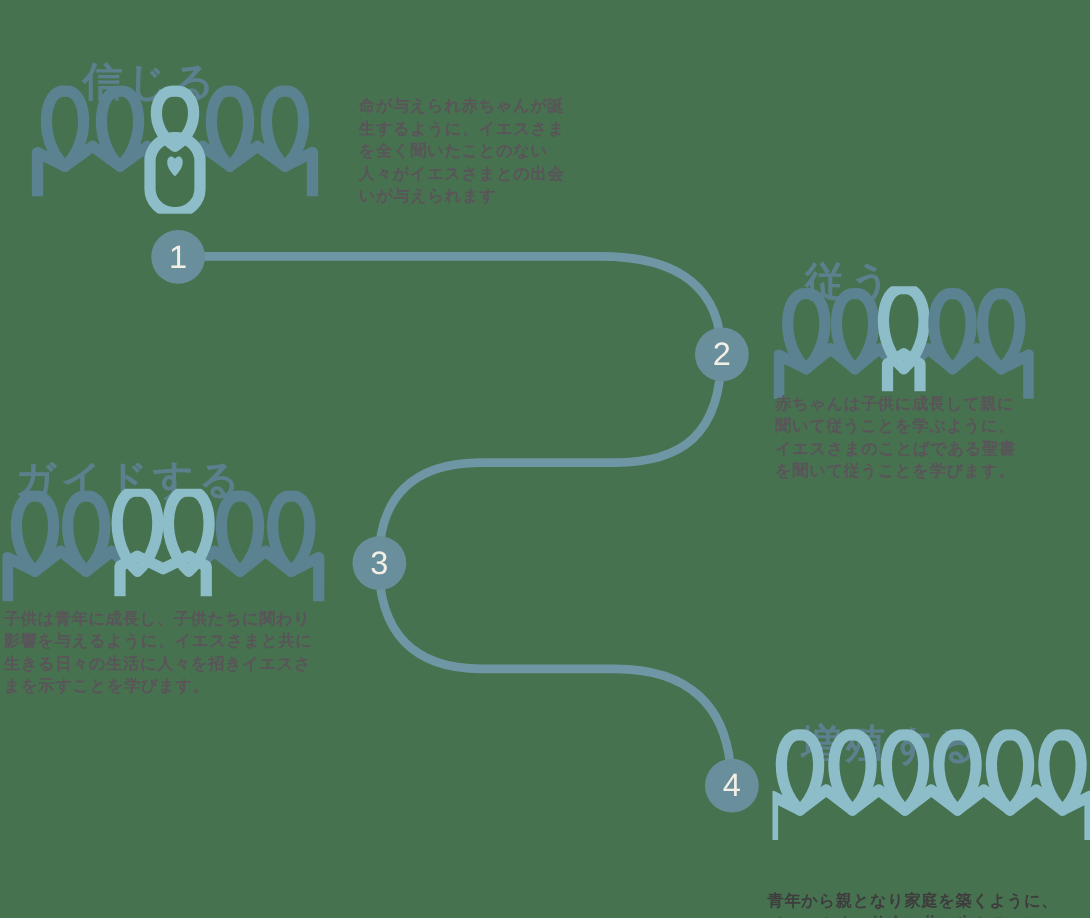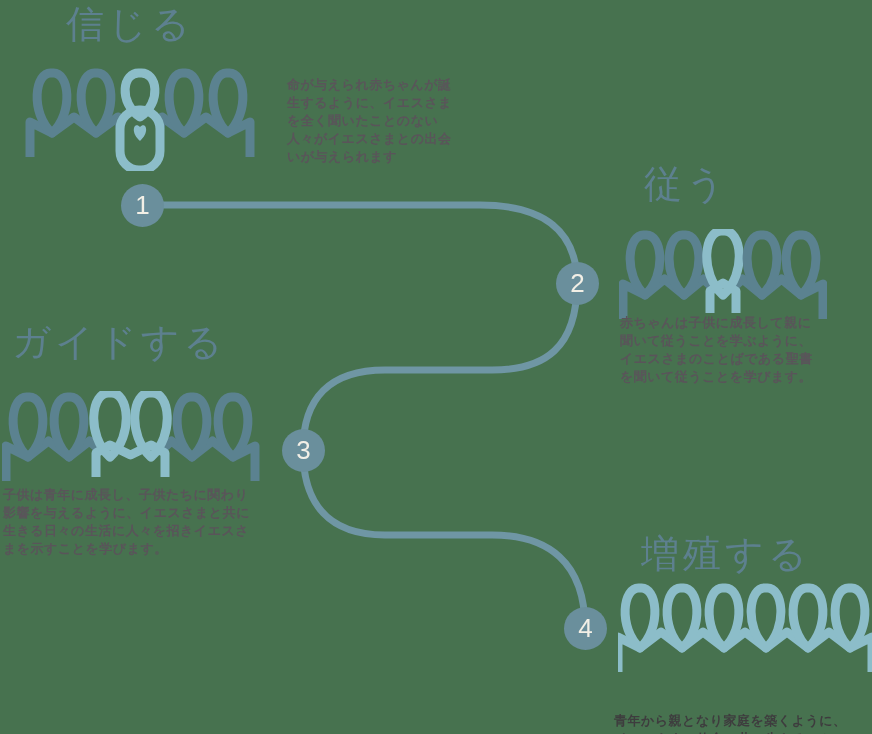--- a/index.html
+++ b/index.html
@@ -2,22 +2,22 @@
 <html style="--c-background: #47724f; --c-figure_dark: #5b8290; --c-figure_light: #8cbdc9; --c-title: #5d808f; --c-connector: #6f96a4; --c-circle_fill: #6a8f9c; --c-circle_number: #f2efe6; --c-desc_text: #5a545a; --c-desc_text_dark: #3e3c3e;"><head>
 <meta charset="utf-8">
 <style>
   html,body{margin:0;padding:0;}
   body{
     width:872px;height:734px;position:relative;overflow:hidden;
     background:var(--c-background,#47724f);
     font-family:"Liberation Sans",sans-serif;
   }
   .title{
-    position:absolute;font-size:38px;letter-spacing:4px;font-weight:400;
-    color:var(--c-title,#5d808f);white-space:nowrap;line-height:1.1;
+    position:absolute;font-size:32px;letter-spacing:4px;font-weight:700;
+    color:var(--c-title,#5d808f);white-space:nowrap;line-height:1.1;margin-top:44px;
   }
   .desc{
     position:absolute;font-size:13px;font-weight:bold;line-height:18px;
     letter-spacing:.5px;color:var(--c-desc_text,#5a545a);white-space:pre-line;z-index:4;
   }
   .desc-dark{color:var(--c-desc_text_dark,#3e3c3e);margin-top:35px;}
   .badge{
     position:absolute;width:43px;height:43px;border-radius:50%;
     background:var(--c-circle_fill,#6a8f9c);color:var(--c-circle_number,#f2efe6);
     display:flex;align-items:center;justify-content:center;

